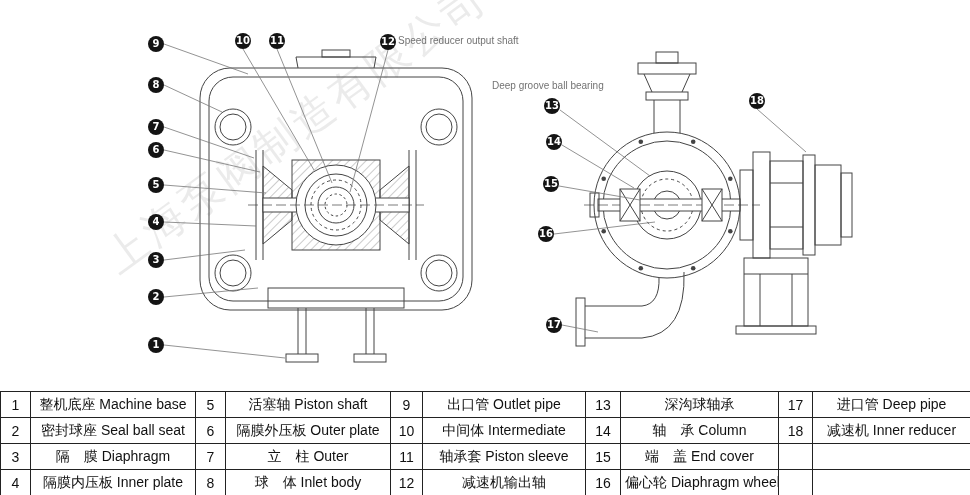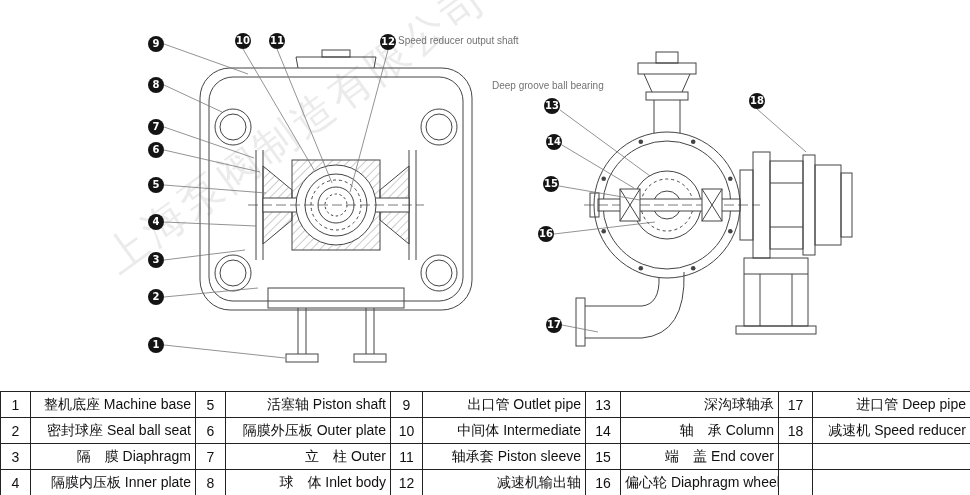--- a/index.html
+++ b/index.html
@@ -15,21 +15,21 @@
   .callout{position:absolute;z-index:3;width:16px;height:16px;border-radius:50%;
            background:#141414;color:#fff;text-align:center;
            font:bold 10px/16px "DejaVu Sans", sans-serif;}
   .annotation{position:absolute;z-index:2;font-size:10px;color:#737373;white-space:nowrap;}
   
   #parts-table{border-collapse:collapse;table-layout:fixed;width:970px;
                font-size:14px;color:#111;}
   #parts-table td{border:1px solid #222;height:25px;padding:0 4px;overflow:hidden;
                   white-space:nowrap;}
   #parts-table td.num{text-align:center;padding:0;}
-  #parts-table td.label{text-align:right;}
+  #parts-table td.label{text-align:center;}
 </style>
 </head>
 <body>
 
 <div id="stage">
 
   <div id="diagram-area">
 
     <div id="watermark">上海泵阀制造有限公司</div>
 
@@ -219,21 +219,21 @@
       <tr>
         <td class="num">2</td>
         <td class="label">密封球座 Seal ball seat</td>
         <td class="num">6</td>
         <td class="label">隔膜外压板 Outer plate</td>
         <td class="num">10</td>
         <td class="label">中间体 Intermediate</td>
         <td class="num">14</td>
         <td class="label">轴　承 Column</td>
         <td class="num">18</td>
-        <td class="label">减速机 Speed reducer</td>
+        <td class="label">减速机 Inner reducer</td>
       </tr>
       <tr>
         <td class="num">3</td>
         <td class="label">隔　膜 Diaphragm</td>
         <td class="num">7</td>
         <td class="label">立　柱 Outer</td>
         <td class="num">11</td>
         <td class="label">轴承套 Piston sleeve</td>
         <td class="num">15</td>
         <td class="label">端　盖 End cover</td>

